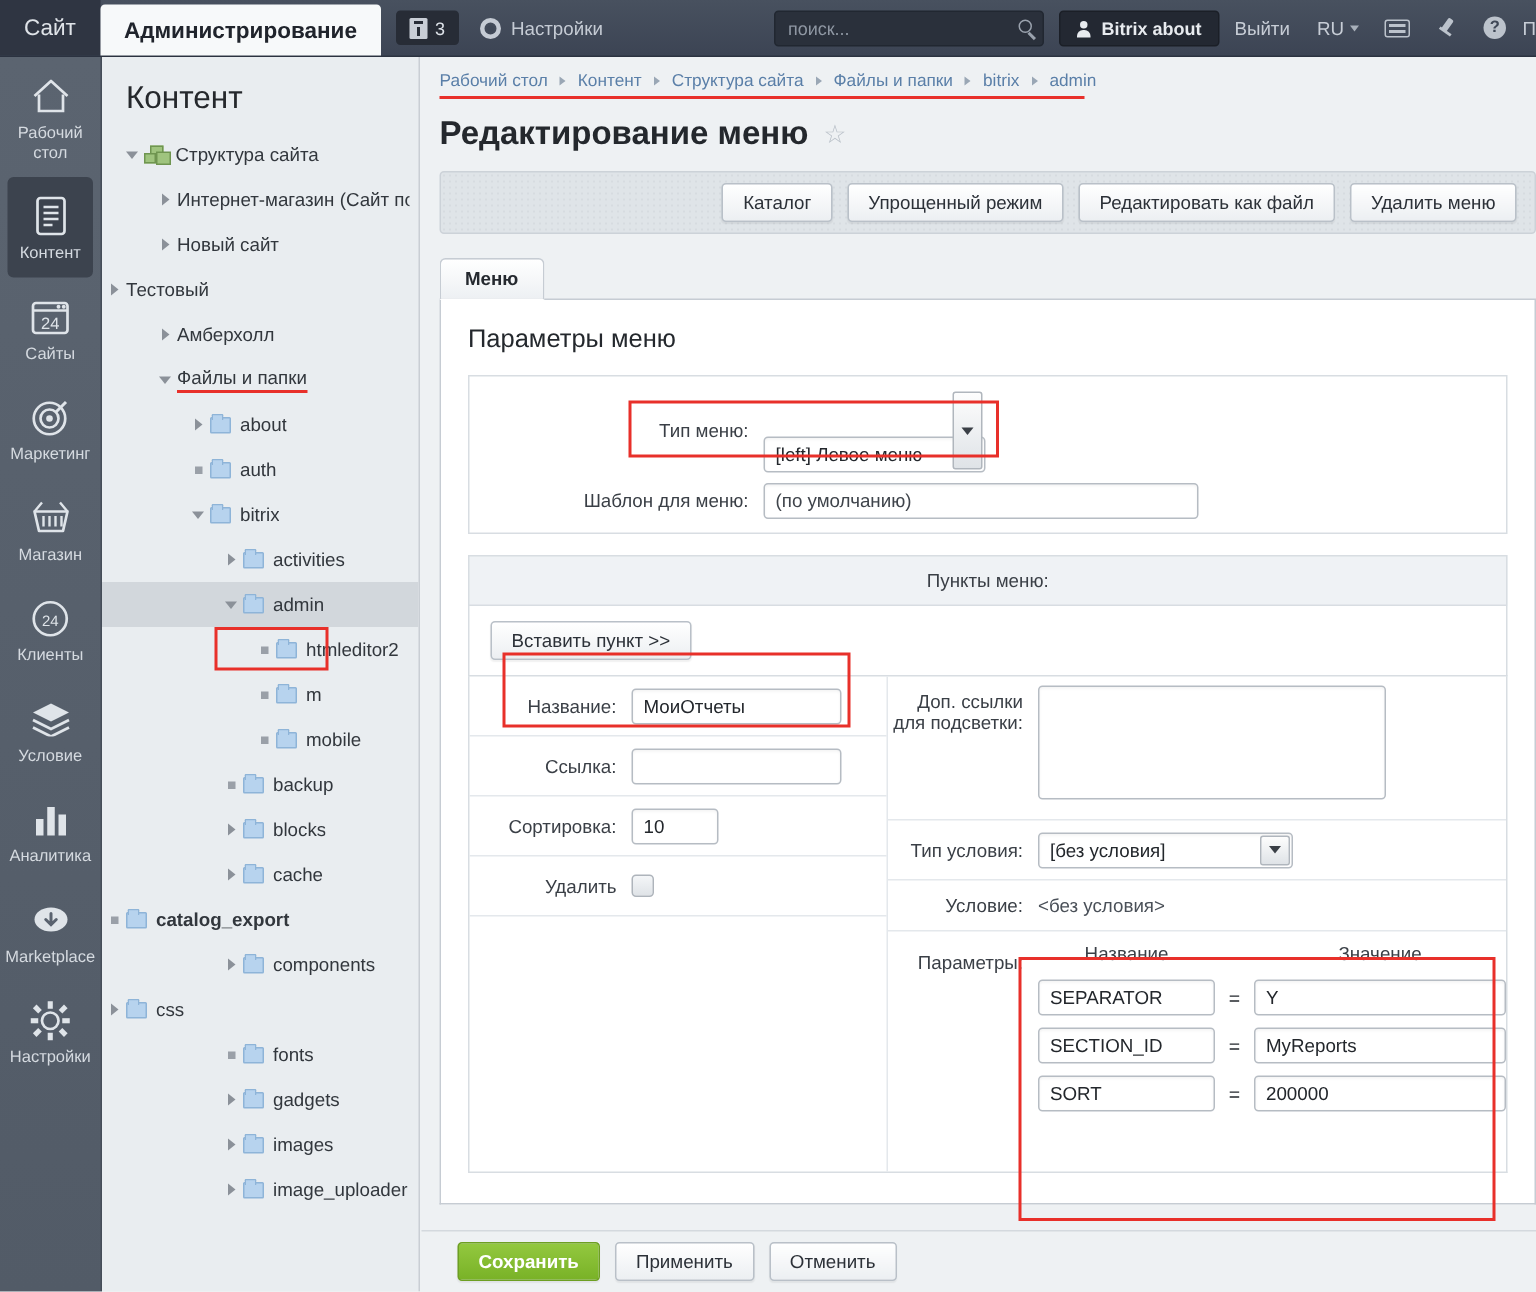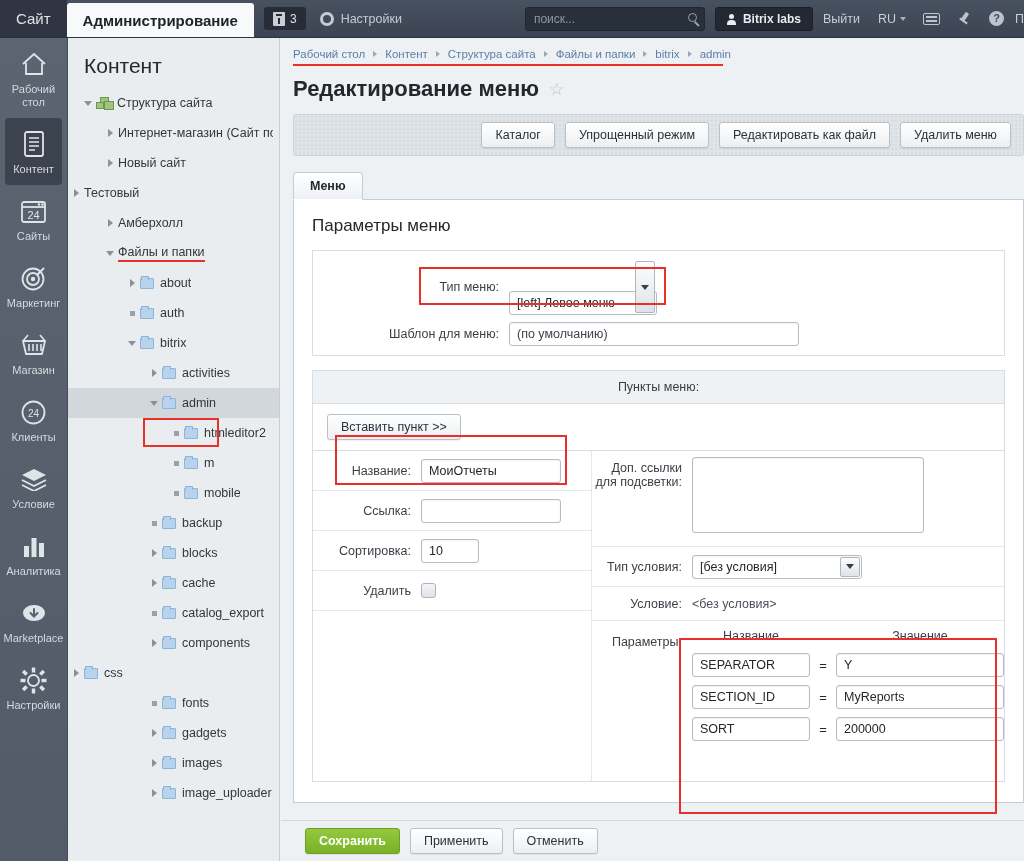--- a/index.html
+++ b/index.html
@@ -271,21 +271,21 @@
       <span class="gear"></span>
       <span>Настройки</span>
     </div>
     <div class="tb-spacer"></div>
     <div class="tb-search">
       <input placeholder="поиск..." style="">
       <span class="srch-icon"></span>
     </div>
     <div class="tb-labs">
       <span class="person"></span>
-      <span>Bitrix labs</span>
+      <span>Bitrix about</span>
     </div>
     <div class="tb-link">Выйти</div>
     <div class="tb-lang">
       <span>RU</span>
       <span class="caret-sm"></span>
     </div>
     <div class="tb-ico">
       <span class="kbd"></span>
     </div>
     <div class="tb-ico">
@@ -519,21 +519,21 @@
           <span class="folder"></span>
           <span class="lbl">blocks</span>
         </div>
         <div class="tnode" style="padding-left: 78px;">
           <span class="tw">
             <span class="arr-r"></span>
           </span>
           <span class="folder"></span>
           <span class="lbl">cache</span>
         </div>
-        <div class="tnode" style="padding-left: 78px;">
+        <div class="tnode" style=" font-weight: bold;">
           <span class="tw">
             <span class="dot"></span>
           </span>
           <span class="folder"></span>
           <span class="lbl">catalog_export</span>
         </div>
         <div class="tnode" style="padding-left: 78px;">
           <span class="tw">
             <span class="arr-r"></span>
           </span>

